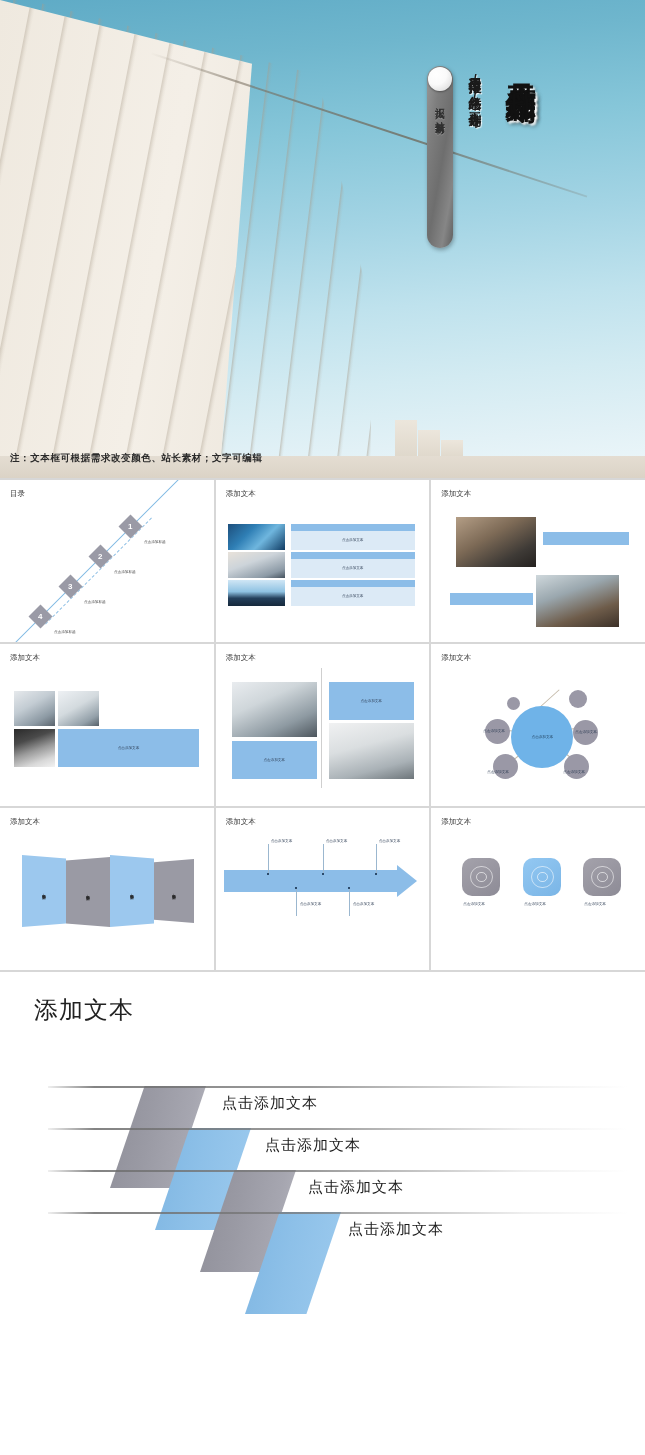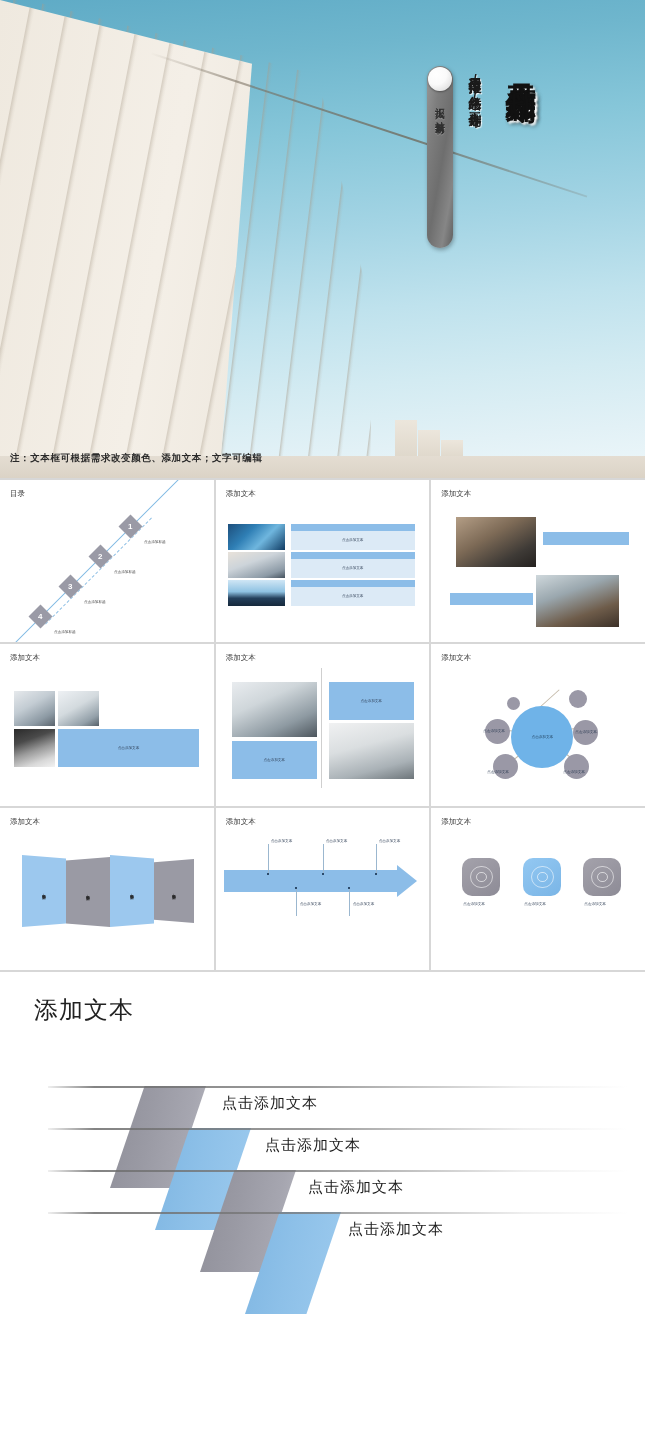--- a/index.html
+++ b/index.html
@@ -347,21 +347,21 @@
     <div class="stair s3"></div>
     <div class="ground"></div>
 
     <div class="title-main">月度工作总结和计划</div>
     <div class="title-sub">适用于工作汇报/年终总结/工作计划等</div>
 
     <div class="pill"></div>
     <div class="pill-dot"></div>
     <div class="pill-text">汇报人：站长素材</div>
 
-    <div class="hero-note">注：文本框可根据需求改变颜色、添加文本；文字可编辑</div>
+    <div class="hero-note">注：文本框可根据需求改变颜色、站长素材；文字可编辑</div>
   </div>
 
   <div class="grid">
 
     <div class="slide">
       <div class="sl-title">目录</div>
       <div class="diag-line"></div>
       <div class="diag-dash"></div>
 
       <div class="dm" style="left:122px; top:38px;">

